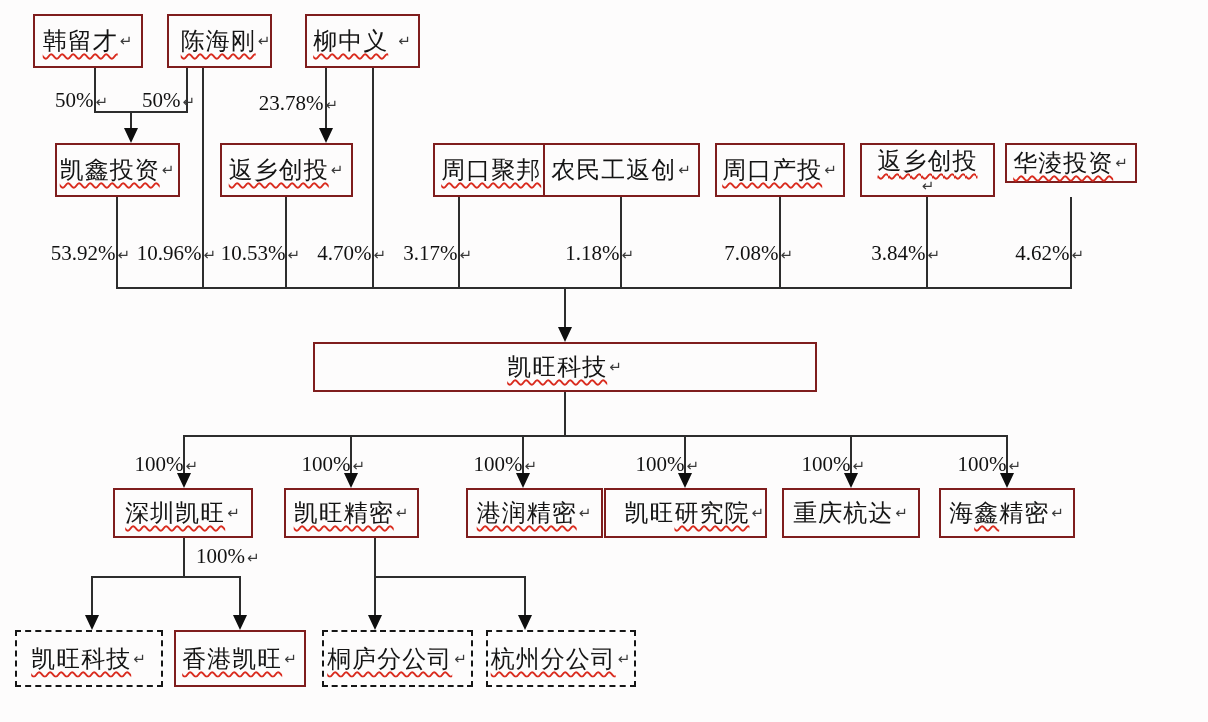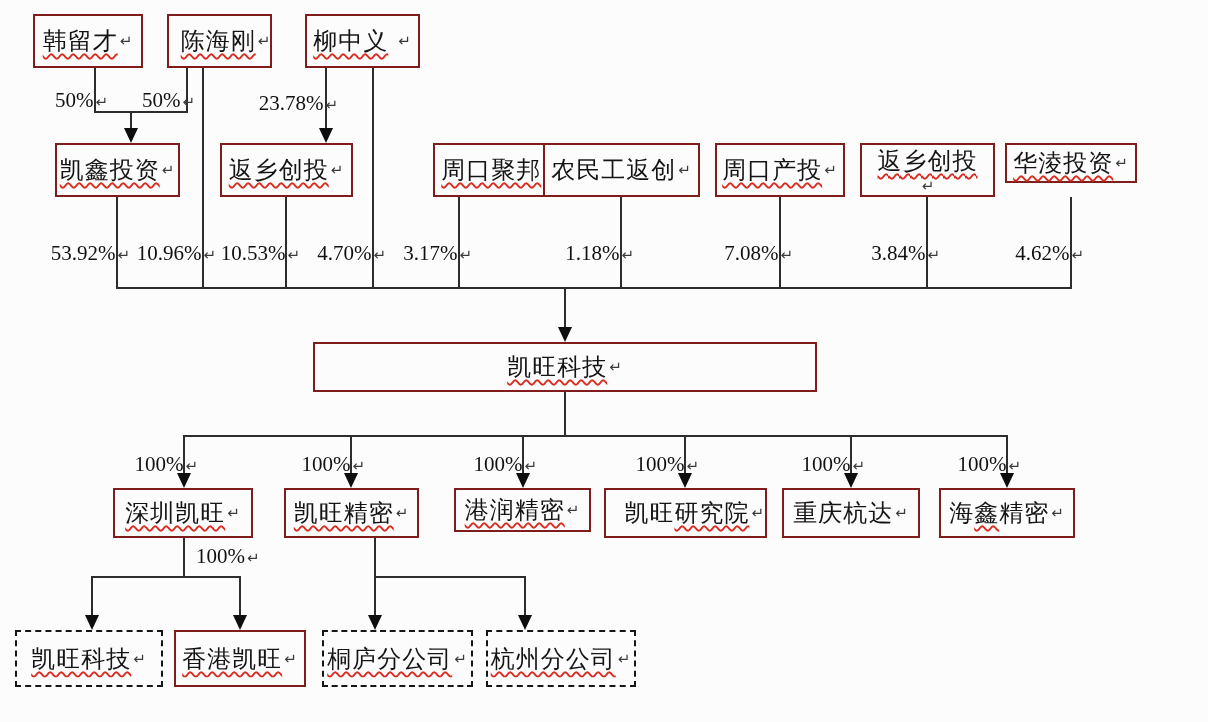--- a/index.html
+++ b/index.html
@@ -158,21 +158,21 @@
     </div>
 
   <div class="node" style="left:113px;top:488px;width:140px;height:50px;">
       <span class="wavy">深圳凯旺</span>
       <span class="ret">↵</span>
     </div>
   <div class="node" style="left:284px;top:488px;width:135px;height:50px;">
       <span class="wavy">凯旺精密</span>
       <span class="ret">↵</span>
     </div>
-  <div class="node" style="left:454px;top:488px;width:137px;height:44px;">
+  <div class="node" style="left:466px;top:488px;width:137px;height:50px;">
       <span class="wavy">港润精密</span>
       <span class="ret">↵</span>
     </div>
   <div class="node" style="left:604px;top:488px;width:163px;height:50px;justify-content:flex-end;">
       <span>凯旺</span>
       <span class="wavy">研究院</span>
       <span class="ret">↵</span>
     </div>
   <div class="node" style="left:782px;top:488px;width:138px;height:50px;">
       <span>重庆杭达</span>

